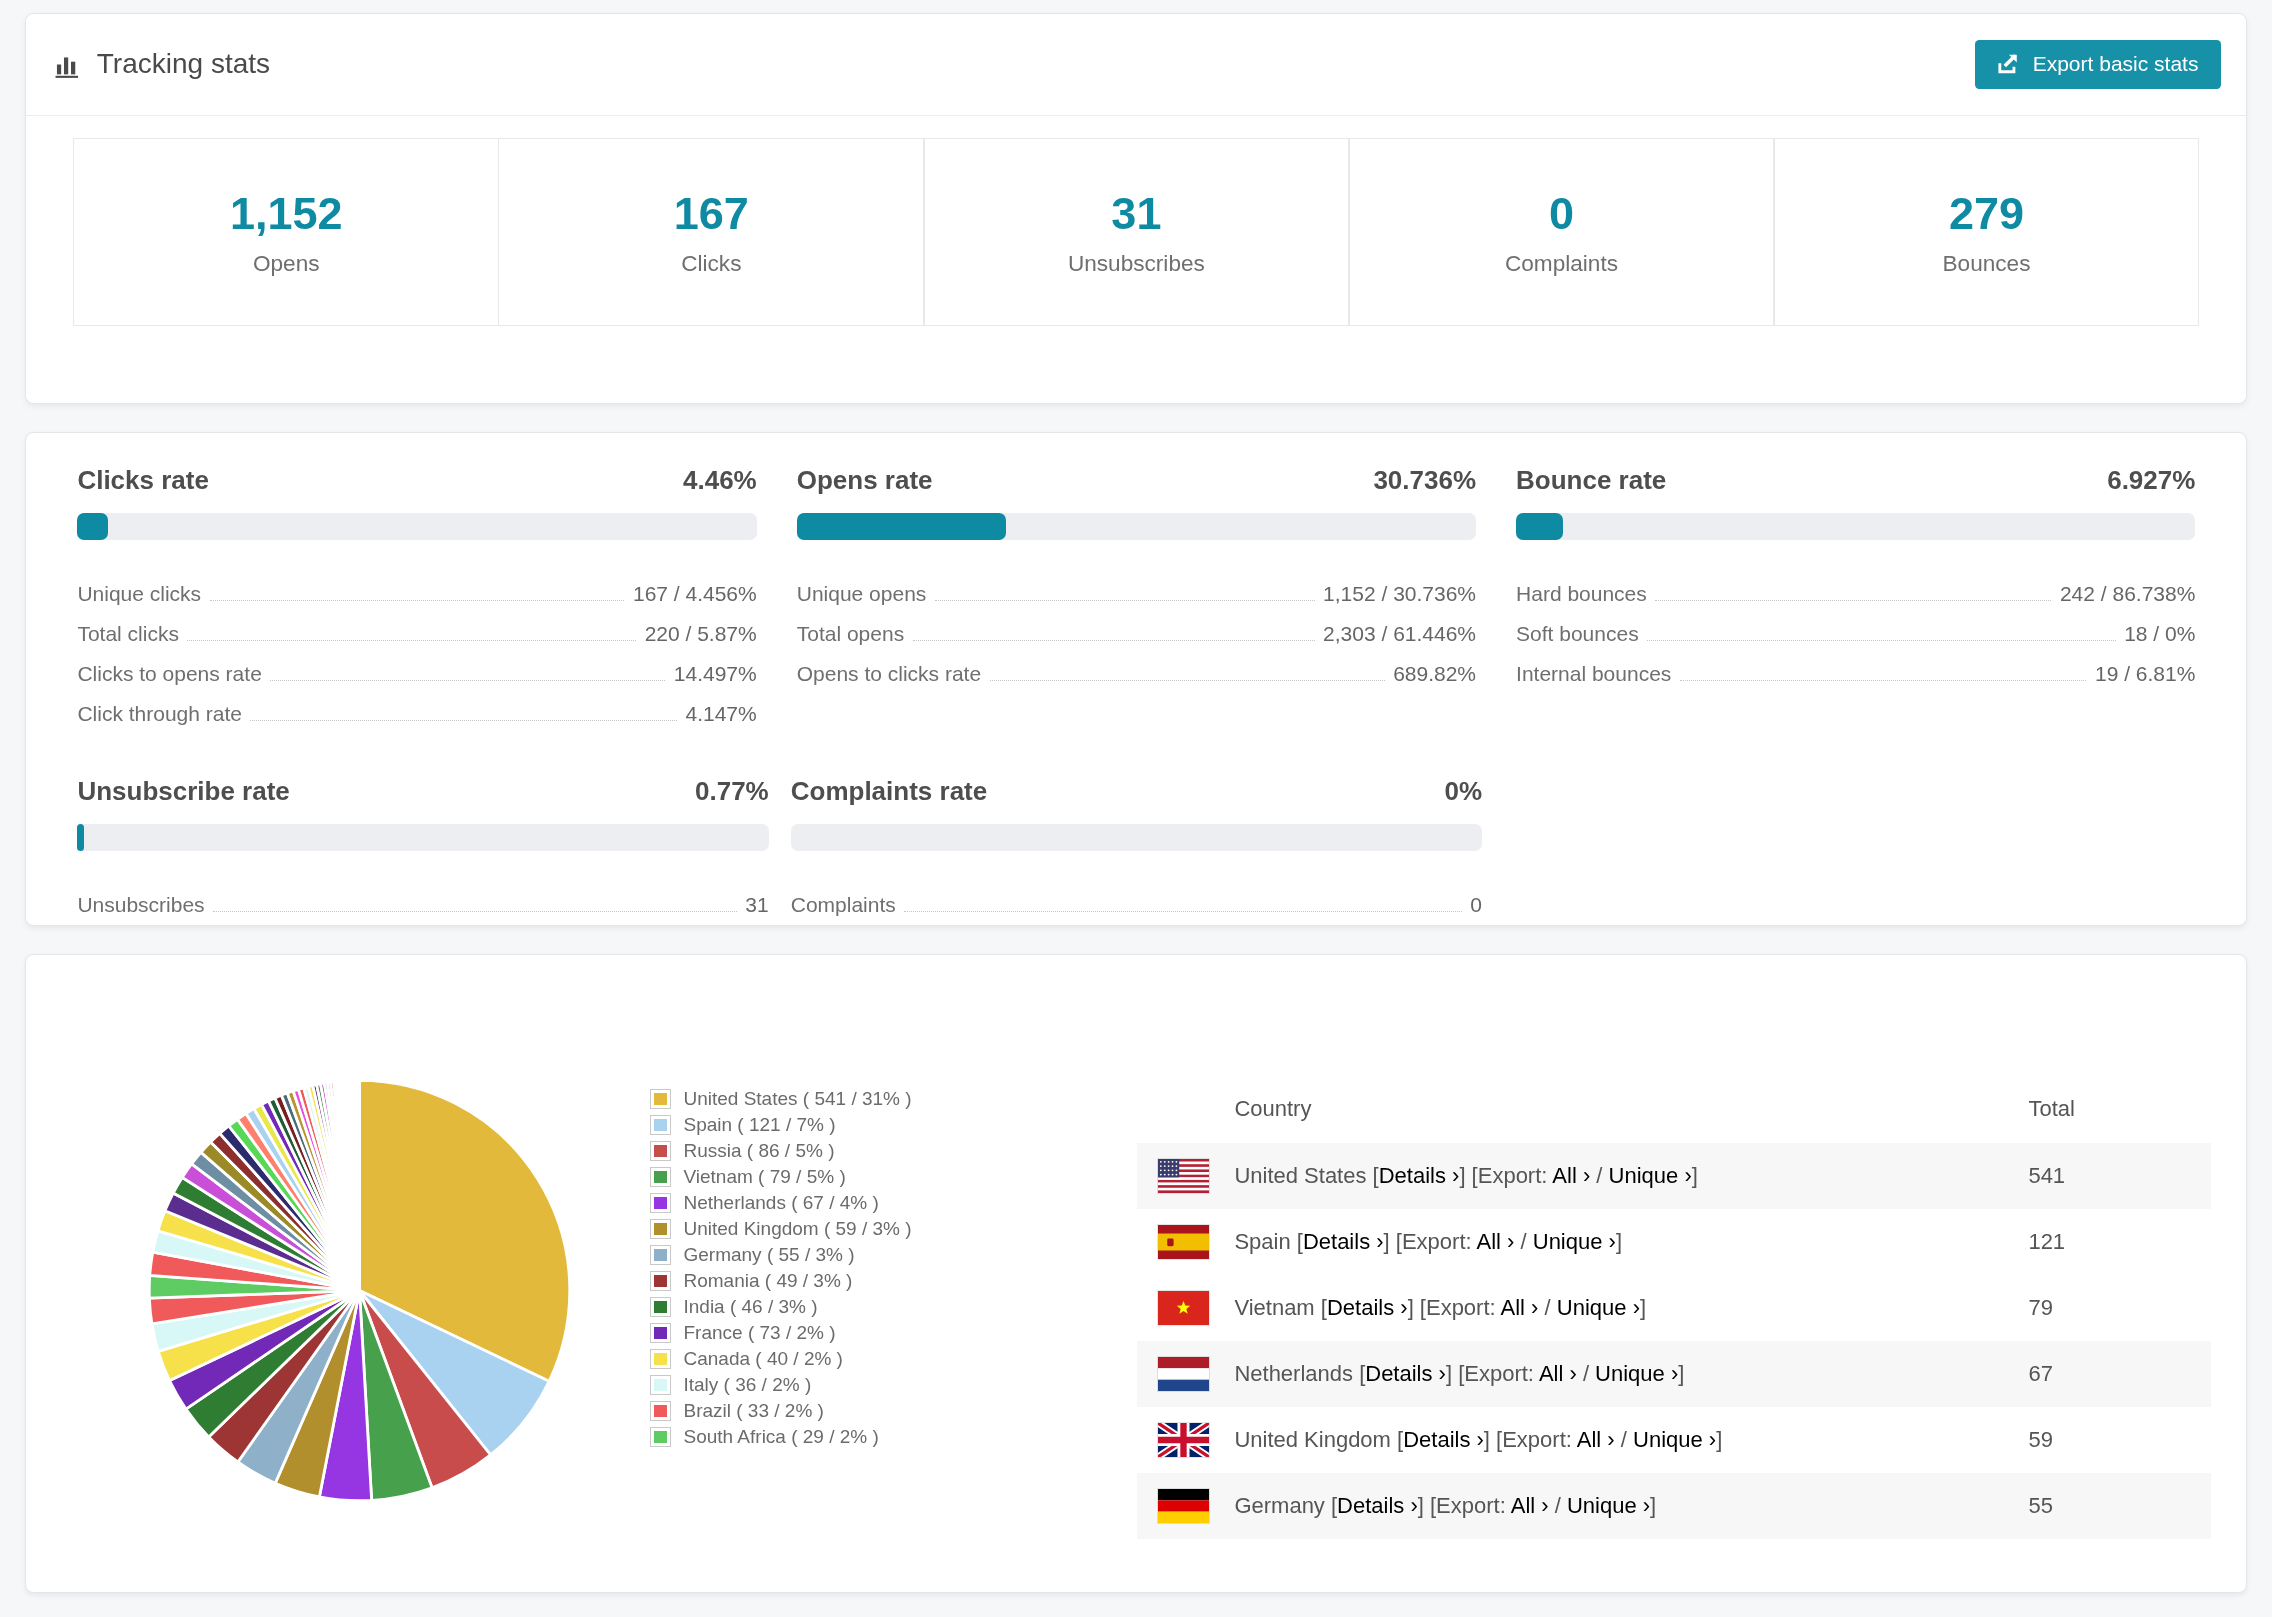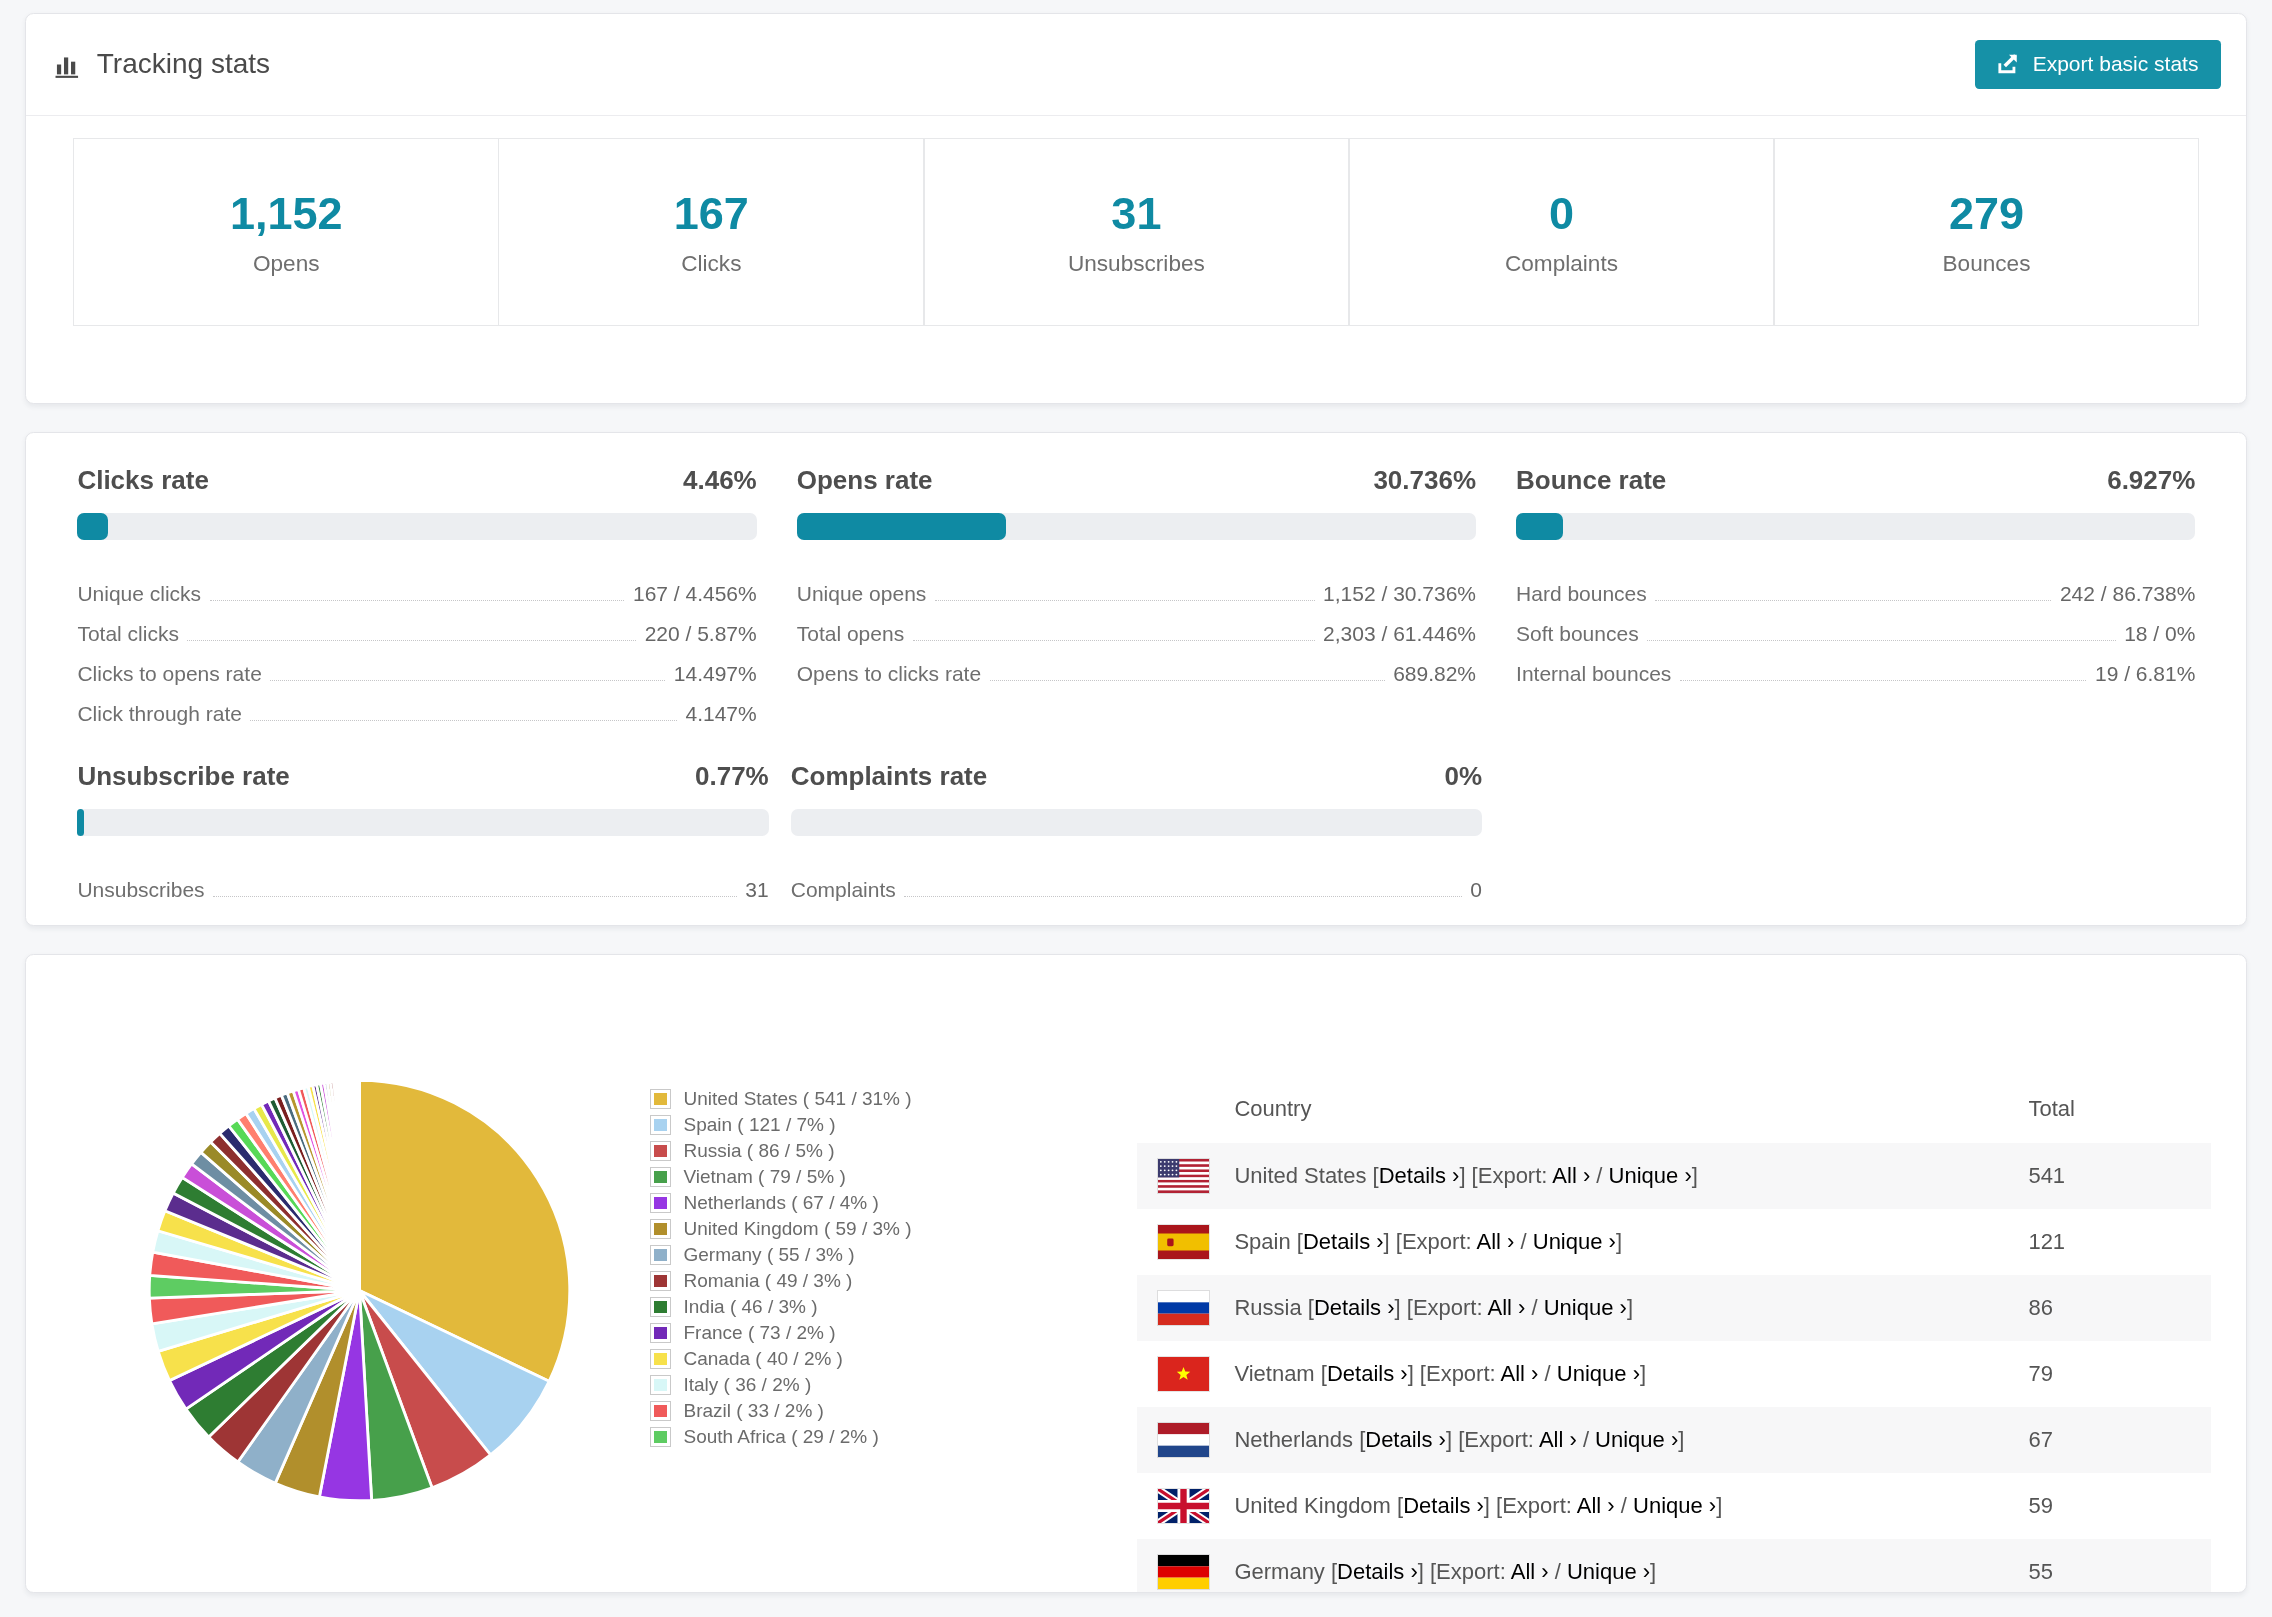--- a/index.html
+++ b/index.html
@@ -40,21 +40,21 @@
     flex:1;border:0.7px solid #e7e8ea;margin-left:-0.7px;height:188px;
     display:flex;flex-direction:column;align-items:center;justify-content:center;
     background:#fff;box-sizing:border-box;
   }
   .stat-box:first-child{margin-left:0;}
   .stat-value{font-size:45px;font-weight:700;color:#0f8aa3;}
   .stat-label{font-size:22.6px;color:#6f6f6f;margin-top:11.3px;}
 
   
   .rates-row{display:grid;grid-template-columns:1fr 1fr 1fr;column-gap:40px;}
-  .rates-row.second{margin-top:20px;gap:22px;}
+  .rates-row.second{margin-top:35px;gap:22px;}
   .rate-title-row{display:flex;justify-content:space-between;align-items:baseline;margin-bottom:17px;}
   .rate-title,.rate-value{font-size:26px;font-weight:700;color:#4e4e4e;}
   .rate-bar{height:27px;background:#eceef1;border-radius:7px;position:relative;margin-bottom:41px;}
   .rate-fill{position:absolute;left:0;top:0;bottom:0;background:#0f8aa3;border-radius:7px;}
   .rate-rows{}
   .rate-row{display:flex;align-items:flex-end;margin-bottom:14px;}
   .rate-row-label{font-size:21px;line-height:26px;color:#6f6f6f;white-space:nowrap;}
   .rate-leader{flex:1;border-bottom:1.4px dotted #c6c6c8;margin:0 8.5px 6.4px;}
   .rate-row-value{font-size:21px;line-height:26px;color:#666;white-space:nowrap;}
 
@@ -462,31 +462,20 @@
               <svg viewBox="0 0 72 48">
                 <rect width="72" height="48" fill="#F1BF00"></rect>
                 <rect width="72" height="12" fill="#AA151B"></rect>
                 <rect y="36" width="72" height="12" fill="#AA151B"></rect>
                 <rect x="13" y="19" width="9" height="11" rx="2" fill="#AA151B"></rect>
               </svg>
             </span>
             <span class="country-cell">Spain [<span class="lnk">Details ›</span>] [Export: <span class="lnk">All ›</span> / <span class="lnk">Unique ›</span>]</span>
             <span class="total-cell">121</span>
           </div>
-          <div class="geo-row striped">
-            <span class="flag">
-              <svg viewBox="0 0 72 48">
-                <rect width="72" height="16" fill="#ffffff"></rect>
-                <rect y="16" width="72" height="16" fill="#0039A6"></rect>
-                <rect y="32" width="72" height="16" fill="#D52B1E"></rect>
-              </svg>
-            </span>
-            <span class="country-cell">Russia [<span class="lnk">Details ›</span>] [Export: <span class="lnk">All ›</span> / <span class="lnk">Unique ›</span>]</span>
-            <span class="total-cell">86</span>
-          </div>
           <div class="geo-row">
             <span class="flag">
               <svg viewBox="0 0 72 48">
                 <rect width="72" height="48" fill="#DA251D"></rect>
                 <polygon points="36,14 38.5,20.6 45.5,20.9 40,25.3 41.9,32.1 36,28.2 30.1,32.1 32,25.3 26.5,20.9 33.5,20.6" fill="#FFFF00"></polygon>
               </svg>
             </span>
             <span class="country-cell">Vietnam [<span class="lnk">Details ›</span>] [Export: <span class="lnk">All ›</span> / <span class="lnk">Unique ›</span>]</span>
             <span class="total-cell">79</span>
           </div>

